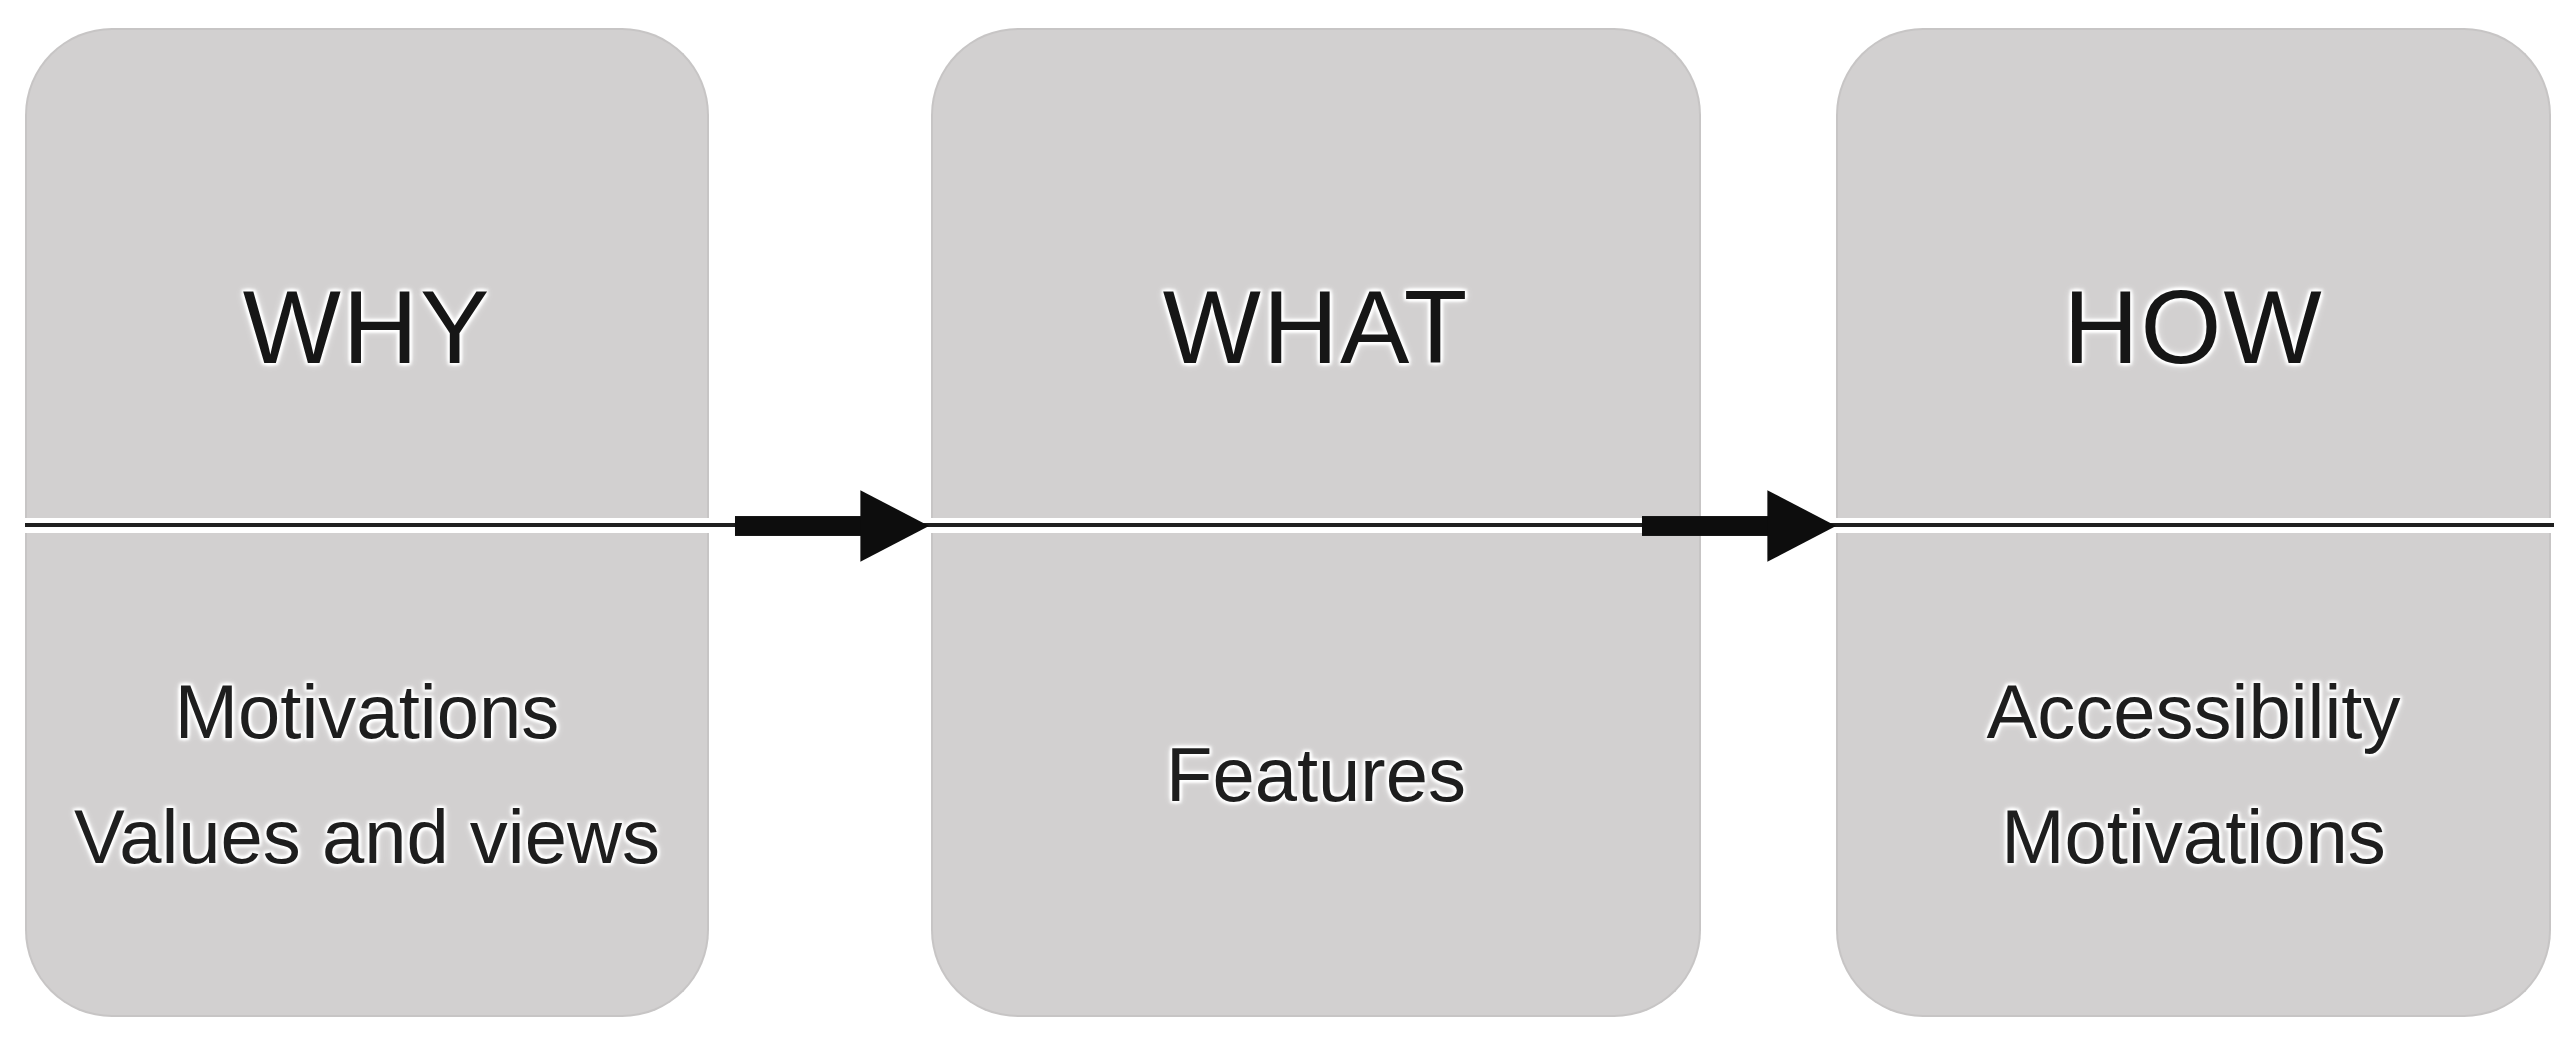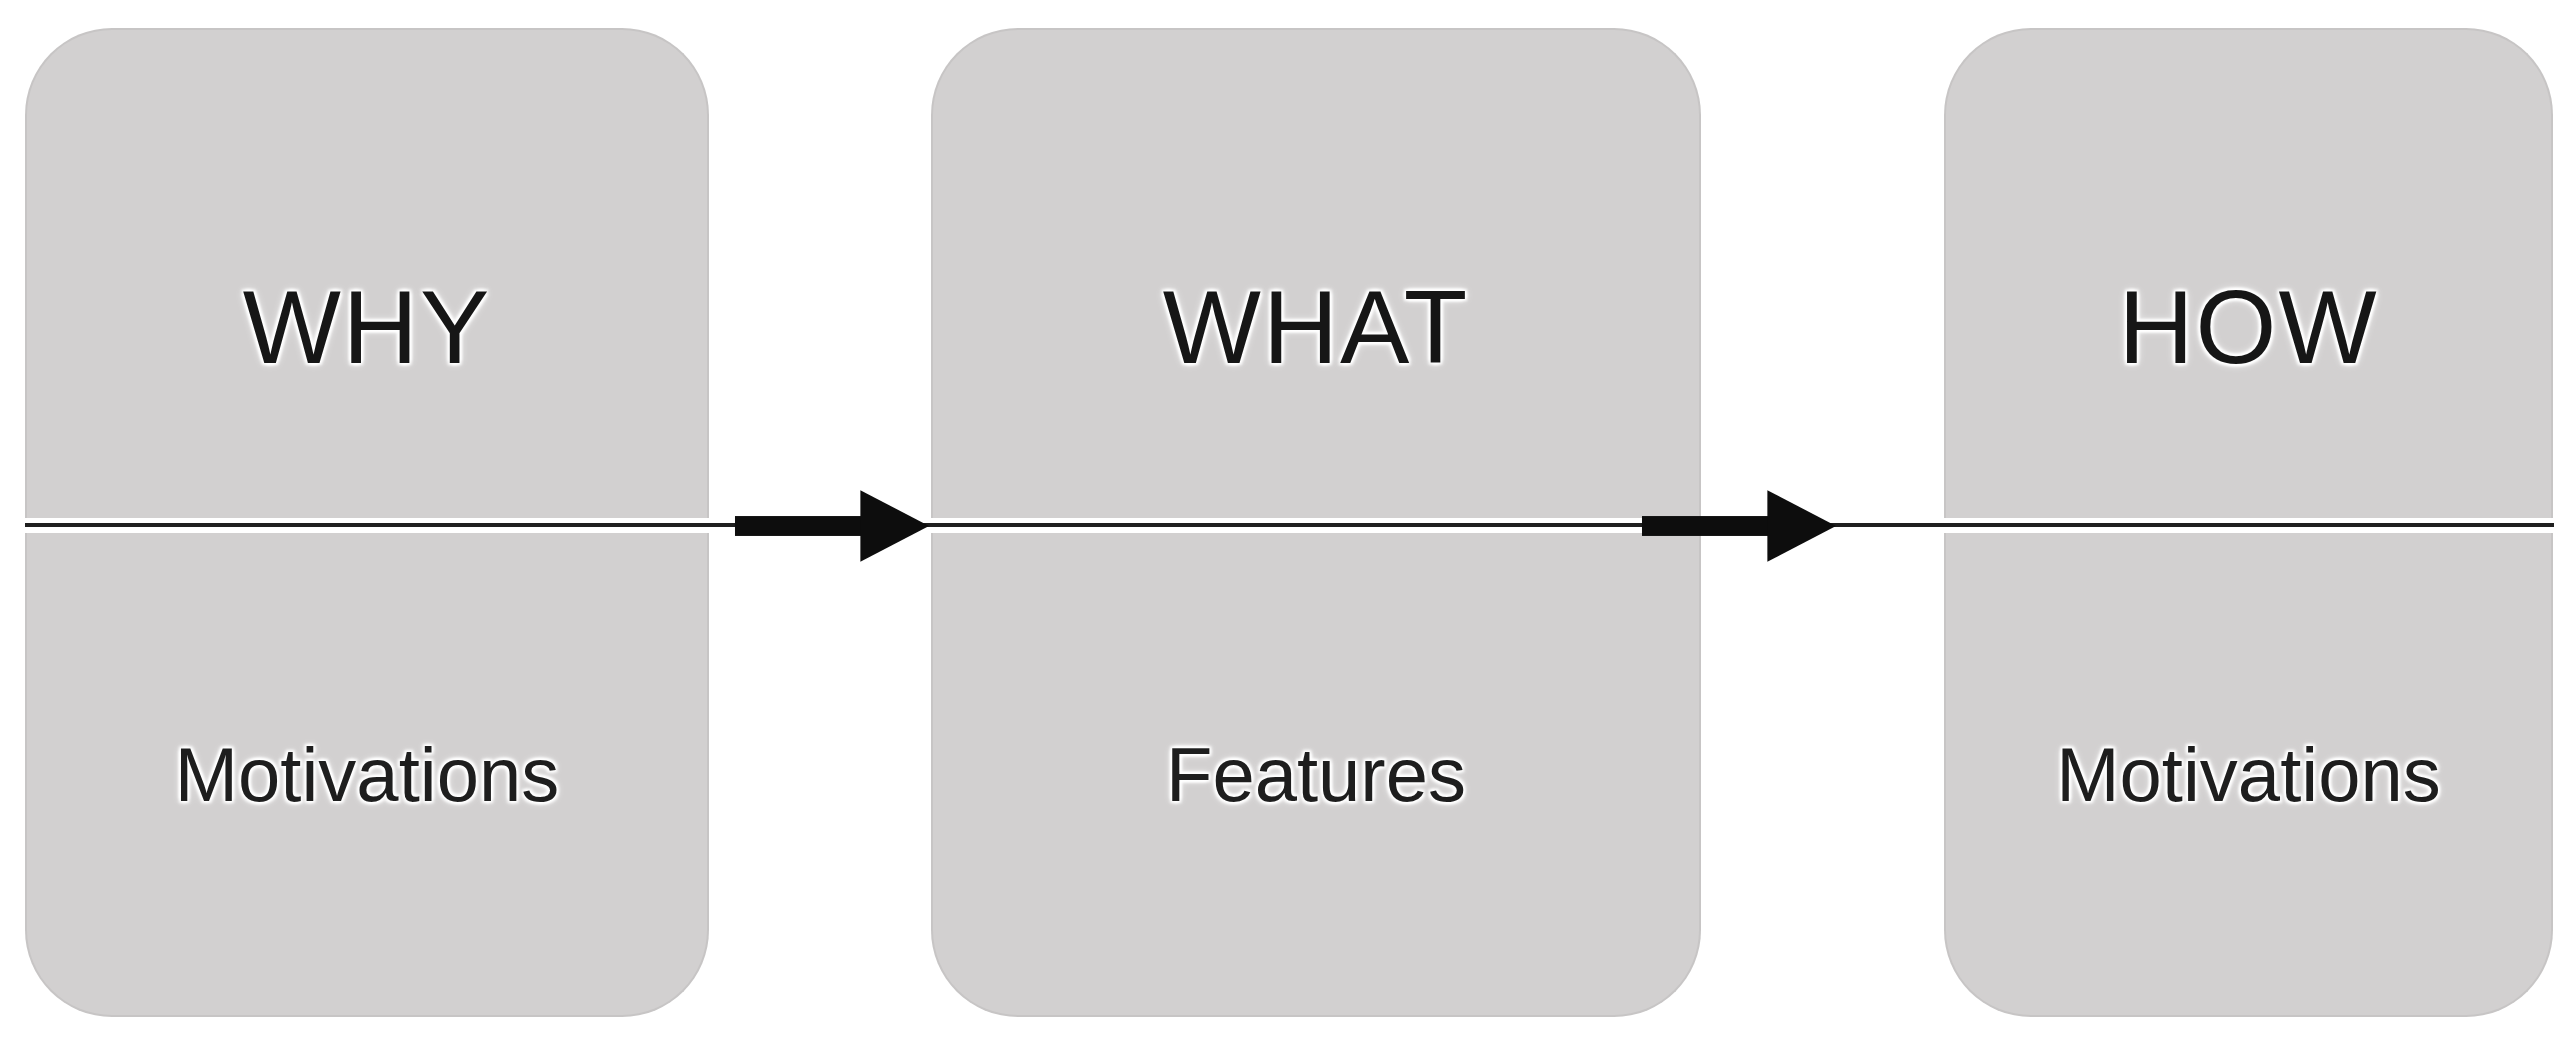--- a/index.html
+++ b/index.html
@@ -67,21 +67,21 @@
     line-height: 125px;
     color: #1e1e1e;
     letter-spacing: 0px;
     text-shadow: 2px 2px 3px #ffffff, -2px -2px 3px #ffffff,
                  2px -2px 3px #ffffff, -2px 2px 3px #ffffff,
                  0 0 9px #ffffff;
     white-space: nowrap;
   }
   .card-why  { left: 25px;   width: 684px; }
   .card-what { left: 931px;  width: 770px; }
-  .card-how  { left: 1944px; width: 609px; }
+  .card-how  { left: 1836px; width: 715px; }
   .divider-line {
     position: absolute;
     left: 25px;
     top: 523px;
     width: 2529px;
     height: 4px;
     background: #1f1f1f;
   }
   .flow-arrow {
     position: absolute;
@@ -96,37 +96,39 @@
 <body>
 
 <div class="stage">
 
   <div class="card card-why">
     <div class="card-half card-top">
       <div class="card-title">WHY</div>
     </div>
     <div class="card-half card-bottom">
       <div class="card-detail">Motivations</div>
+      <div class="card-detail">Values and views</div>
     </div>
   </div>
 
   <div class="card card-what">
     <div class="card-half card-top">
       <div class="card-title">WHAT</div>
     </div>
     <div class="card-half card-bottom">
       <div class="card-detail">Features</div>
     </div>
   </div>
 
   <div class="card card-how">
     <div class="card-half card-top">
       <div class="card-title">HOW</div>
     </div>
     <div class="card-half card-bottom">
+      <div class="card-detail">Accessibility</div>
       <div class="card-detail">Motivations</div>
     </div>
   </div>
 
   <div class="divider-line"></div>
 
   <svg class="flow-arrow flow-arrow-1" viewBox="0 0 200 80" xmlns="http://www.w3.org/2000/svg" aria-hidden="true">
     <rect x="2" y="30" width="133" height="20" fill="#0d0d0d"></rect>
     <polygon points="128,4 197,40 128,76" fill="#0d0d0d"></polygon>
   </svg>

